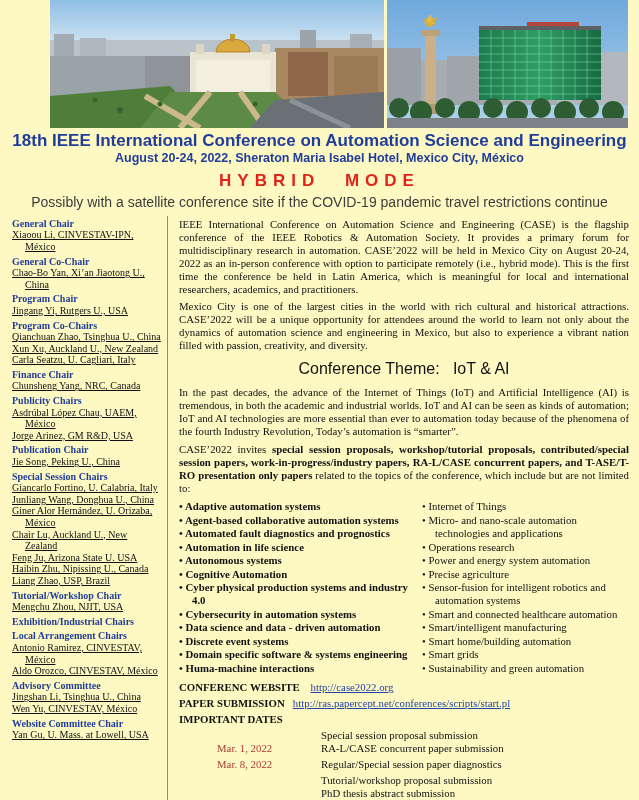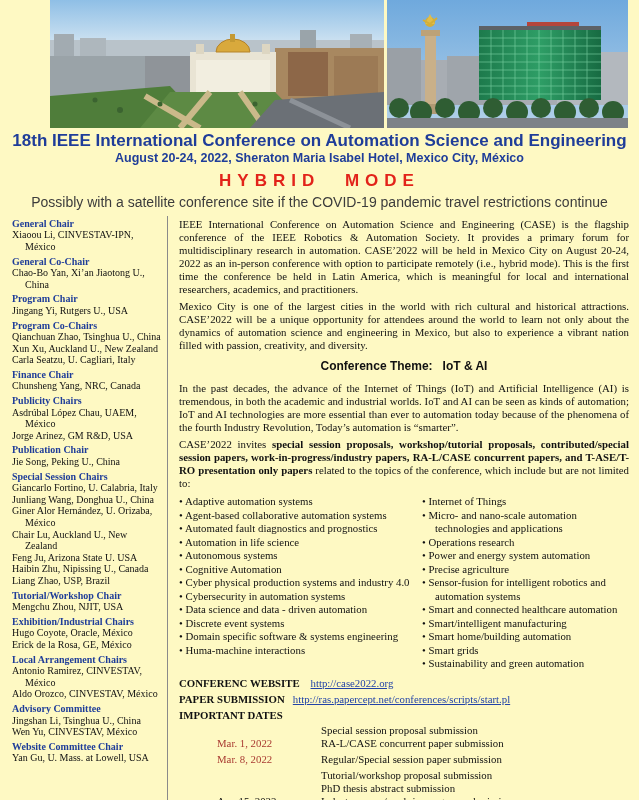--- a/index.html
+++ b/index.html
@@ -17,30 +17,30 @@
   .subtitle{ color:var(--accent-blue,#1f3d99); font-size:12.5px; font-weight:bold; line-height:1.25; }
   .mode    { color:var(--accent-red,#e2231a); font-size:17px; font-weight:bold;
              letter-spacing:6px; word-spacing:14px; line-height:1.2; margin-top:5px; }
   .note    { color:#3c3c3c; font-size:14px; line-height:1.3; margin-top:1px; }
   
   .content { display:flex; padding:5px 8px 0 10px; align-items:stretch; }
   .sidebar { width:158px; flex:0 0 158px; border-right:1px solid #8a8a8a;
              padding:2px 6px 0 2px; font-size:10px; line-height:1.16; }
   .sec { margin-bottom:3px; }
   .sec-h { color:var(--accent-blue,#1f3d99); font-weight:bold; font-size:10px; }
-  .member { padding-left:13px; text-indent:-13px; }
+  .member { padding-left:13px; text-indent:-13px;text-decoration:underline; }
   
   .main { flex:1 1 auto; padding:2px 2px 0 11px; font-size:10.8px; line-height:1.2; }
   .para { text-align:justify; margin-bottom:5px; }
-  .theme { font-family:"Liberation Sans",sans-serif; font-weight:bold; font-size:12px;
+  .theme { font-family:"Liberation Sans",sans-serif; font-weight:normal; font-size:16px;
            text-align:center; white-space:pre; margin:7px 0 8px 0; }
   .invite b { font-weight:bold; }
   .topics { display:flex; margin:2px 0 6px 0; }
   .topics ul { list-style:none; }
-  .topics .colL { width:54%; padding-right:8px; }
+  .topics .colL { width:54%; padding-right:8px;font-weight:bold; }
   .topics .colR { width:46%; }
   .topics li { padding-left:13px; text-indent:-13px; line-height:1.25; }
   .topics li::before { content:"•  "; }
   .lineitem { margin:3px 0; }
   .lineitem .lbl { font-weight:bold; }
   .link { color:var(--link-blue,#2243a8); text-decoration:underline; }
   .dates { margin:2px 0 4px 38px; }
   .date-row { display:flex; margin-bottom:3px;align-items:flex-end; }
   .date-col { width:104px; flex:0 0 104px; }
   .date-col.red { color:var(--date-red,#a93b32); }
@@ -229,26 +229,20 @@
           <div class="sec">
             <div class="sec-h">Tutorial/Workshop Chair</div>
             <div>
 
                 <div class="member">Mengchu Zhou, NJIT, USA</div>
               </div>
           </div>
 
           <div class="sec">
             <div class="sec-h">Exhibition/Industrial Chairs</div>
-            <div>
-
-                <div class="member">Hugo Coyote, Oracle, México</div>
-
-                <div class="member">Erick de la Rosa, GE, México</div>
-              </div>
           </div>
 
           <div class="sec">
             <div class="sec-h">Local Arrangement Chairs</div>
             <div>
 
                 <div class="member">Antonio Ramirez, CINVESTAV, México</div>
 
                 <div class="member">Aldo Orozco, CINVESTAV, México</div>
               </div>
@@ -339,21 +333,21 @@
 
             <div class="date-item">Special session proposal submission</div>
               <div class="date-item">RA-L/CASE concurrent paper submission</div>
             </div>
           </div>
 
           <div class="date-row">
             <div class="date-col red">Mar. 8, 2022</div>
             <div class="date-items">
 
-            <div class="date-item">Regular/Special session paper submission</div>
+            <div class="date-item">Regular/Special session paper diagnostics</div>
             </div>
           </div>
 
           <div class="date-row">
             <div class="date-col">Apr. 15, 2022</div>
             <div class="date-items">
 
             <div class="date-item">Tutorial/workshop proposal submission</div>
               <div class="date-item">PhD thesis abstract submission</div>
               <div class="date-item">Industry paper/work-in-progress submission</div>

